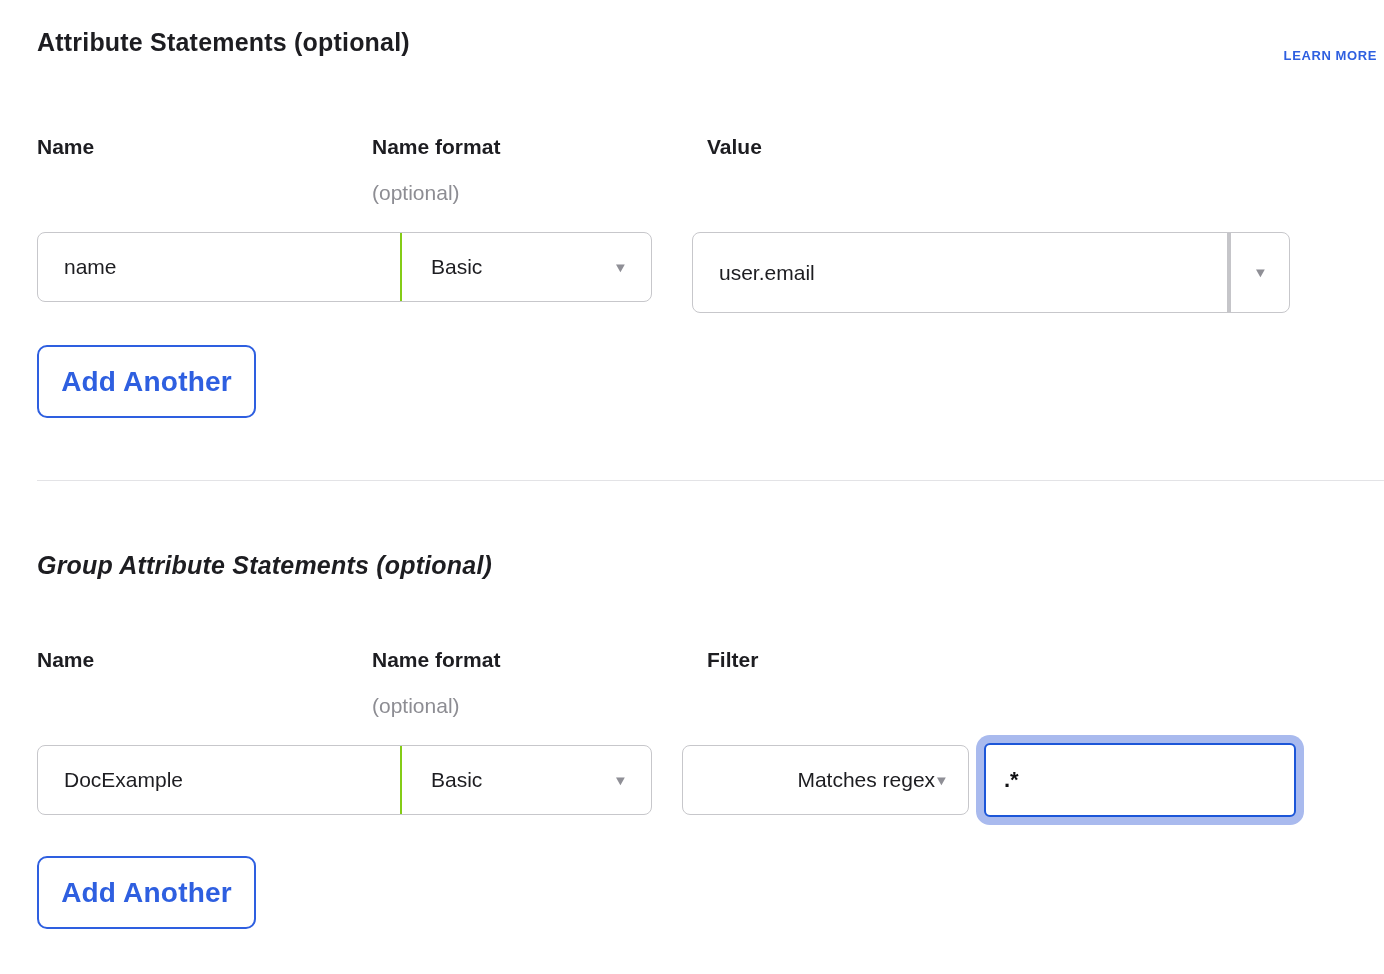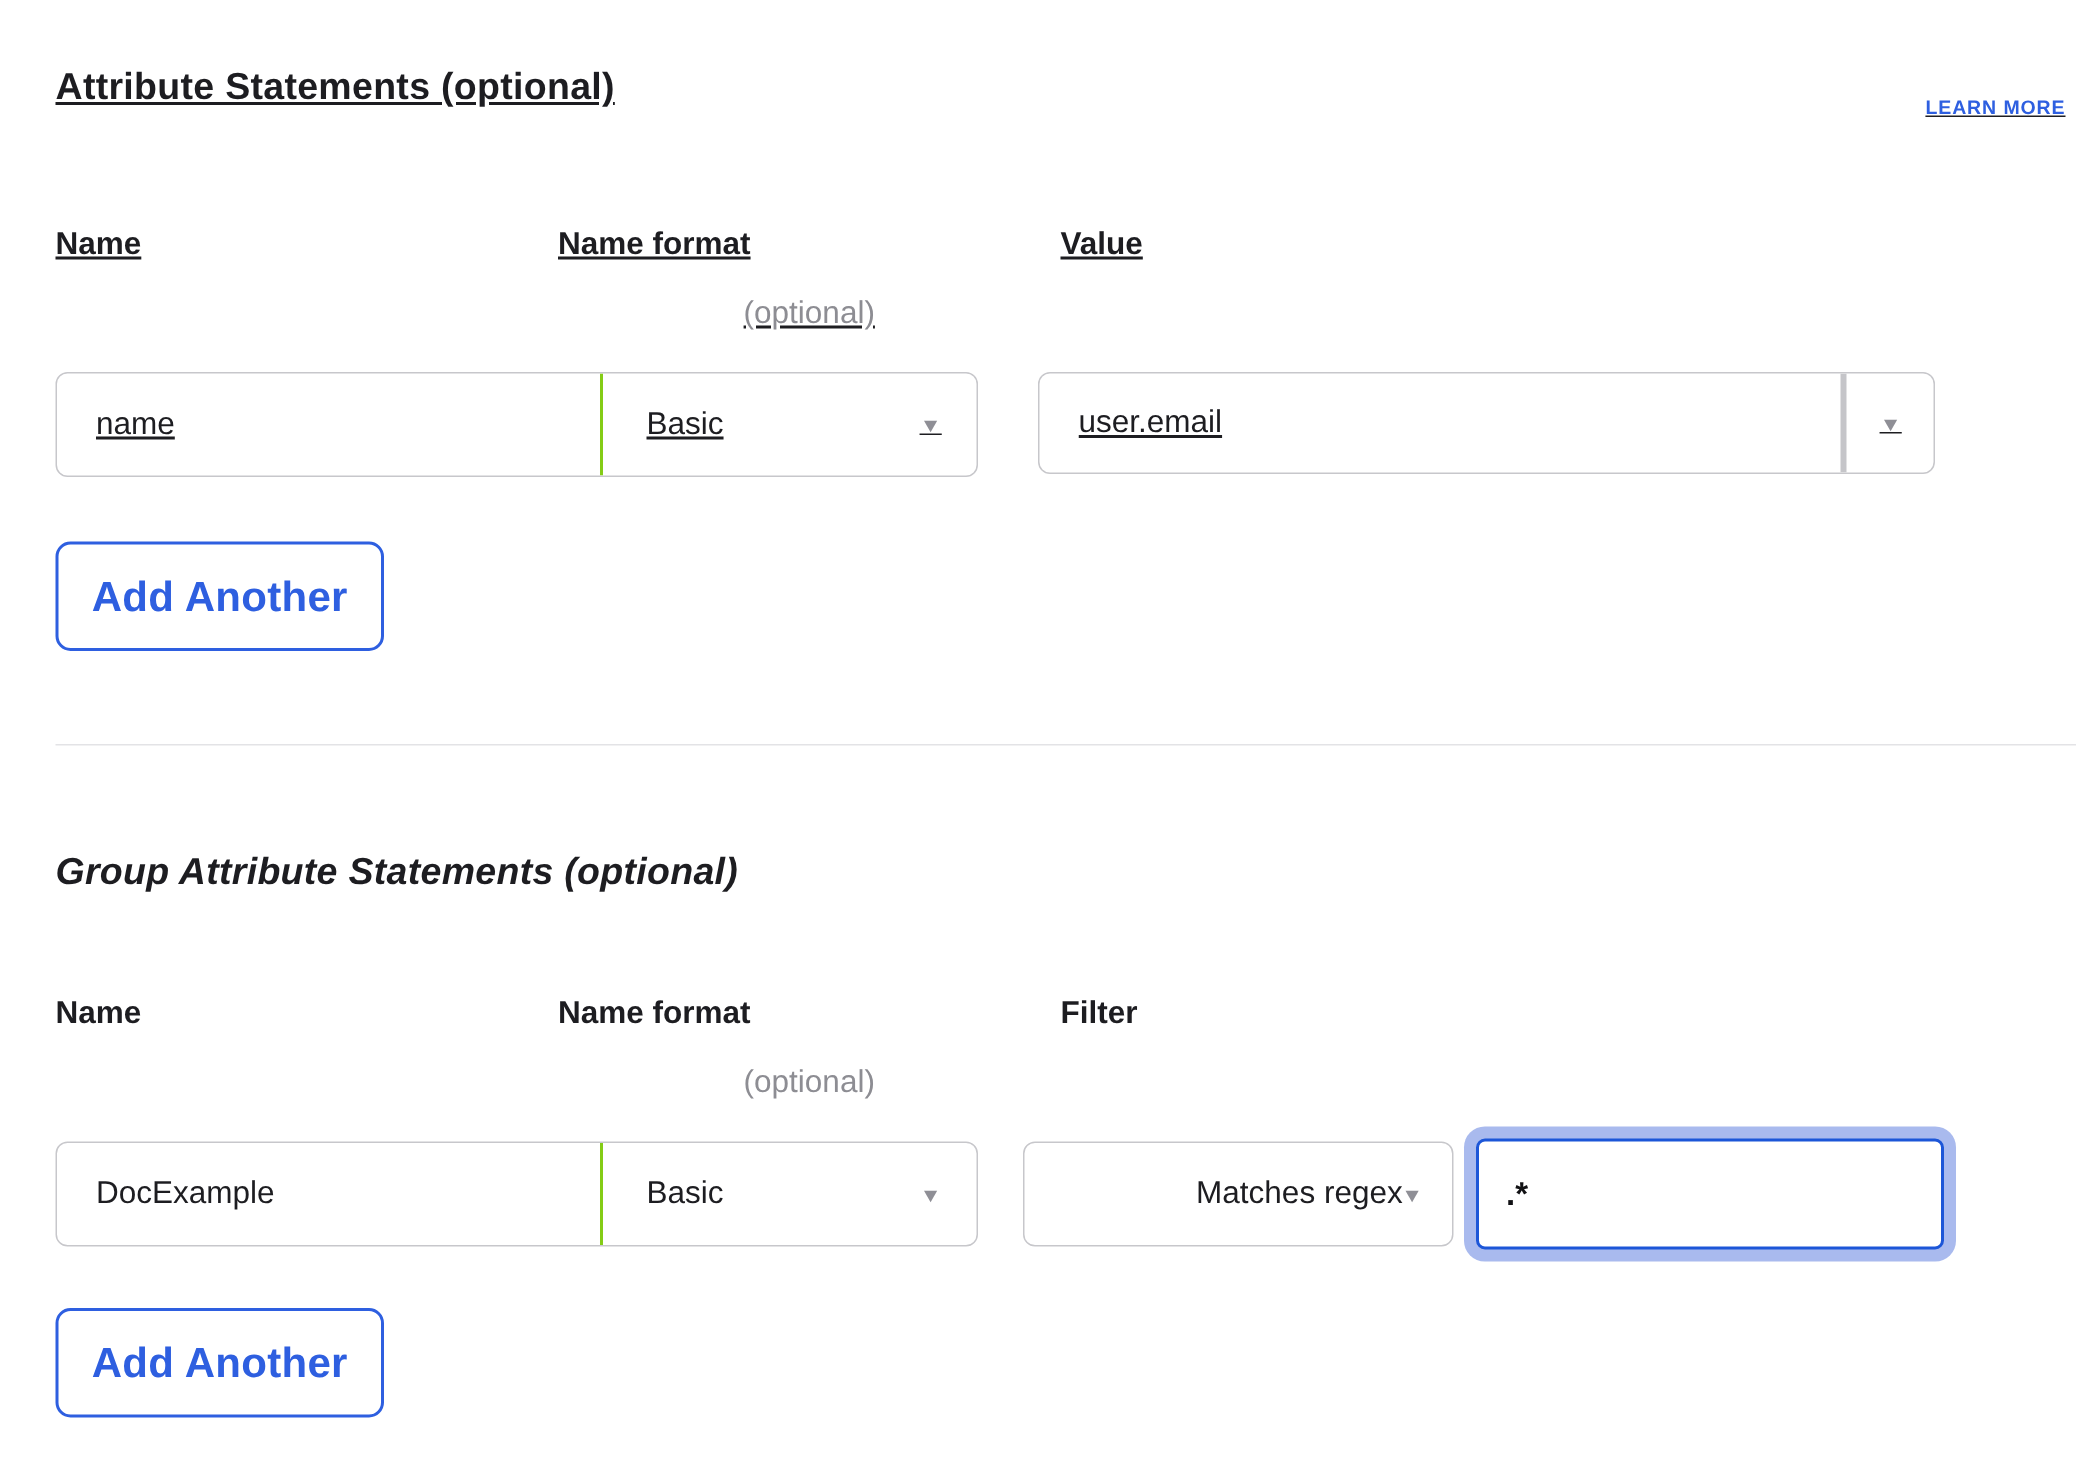--- a/index.html
+++ b/index.html
@@ -27,21 +27,21 @@
     text-decoration: none; cursor: pointer;
   }
 
   
   .col-headers {
     display: grid;
     grid-template-columns: 335px 335px 1fr;
     margin-top: 66px;
   }
   .col-label { font-size: 21px; font-weight: 700; color: #1d1d21; line-height: 26px; }
-  .col-sub   { font-size: 21px; font-weight: 400; color: #8d8d93; line-height: 26px; margin-top: 20px; text-align: center; }
+  .col-sub   { font-size: 21px; font-weight: 400; color: #8d8d93; line-height: 26px; margin-top: 20px; }
 
   
   .row { display: flex; align-items: flex-start; margin-top: 26px; height: 70px; }
 
   .compound {
     display: flex; width: 615px; height: 70px;
     border: 1px solid #c7c7cb; border-radius: 8px;
     background: #ffffff; overflow: hidden;
   }
   .compound .cell-input {
@@ -50,21 +50,21 @@
     font-size: 21px; color: #1d1d21; padding: 0 0 0 26px; background: transparent;
   }
   .compound .cell-select {
     flex: 1; border-left: 2px solid #84cc16;
     display: flex; align-items: center; justify-content: space-between;
     padding: 0 24px 0 29px; cursor: pointer;
     font-size: 21px; color: #1d1d21;
   }
 
   .value-group {
-    display: flex; width: 598px; height: 68px; margin-left: 40px;
+    display: flex; width: 598px; height: 81px; margin-left: 40px;
     border: 1px solid #c7c7cb; border-radius: 8px;
     background: #ffffff; overflow: hidden;
   }
   .value-group .cell-input {
     flex: 1; height: 100%; border: none; outline: none;
     font-family: "Liberation Sans", sans-serif;
     font-size: 21px; color: #1d1d21; padding: 0 0 0 26px; background: transparent;
   }
   .value-group .caret-btn {
     width: 62px; border-left: 4px solid #c5c5c9;
@@ -106,21 +106,21 @@
   .divider {
     border: none; border-top: 1px solid #e3e3e6;
     margin: 62px 0 0 37px; width: 1347px;
   }
 
   .section2-title { margin-top: 68px; font-style: italic; }
 </style>
 </head>
 <body>
 
-<div class="content" style="padding-top: 42px; text-decoration: underline;">
+<div class="content" style="padding-top: 26px;">
 
   
   <div class="section-head">
     <div class="h1">Attribute Statements (optional)</div>
     <a class="learn-more">LEARN MORE</a>
   </div>
 
   <div class="col-headers">
     <div>
       <div class="col-label">Name</div>

